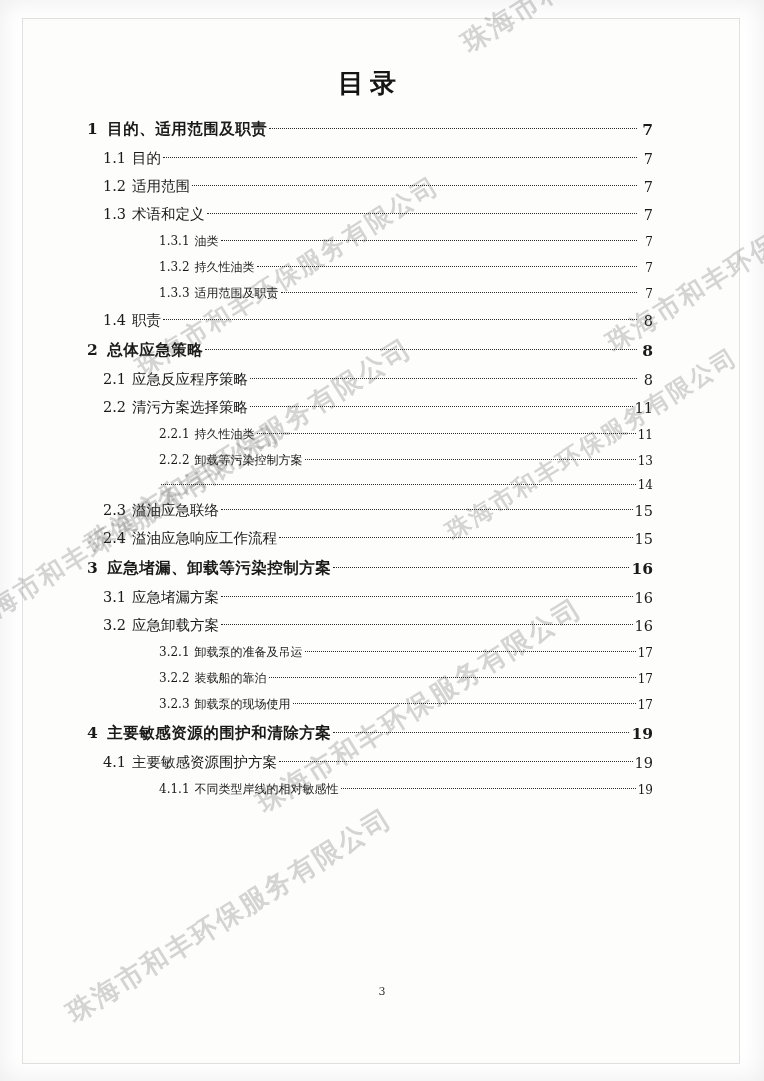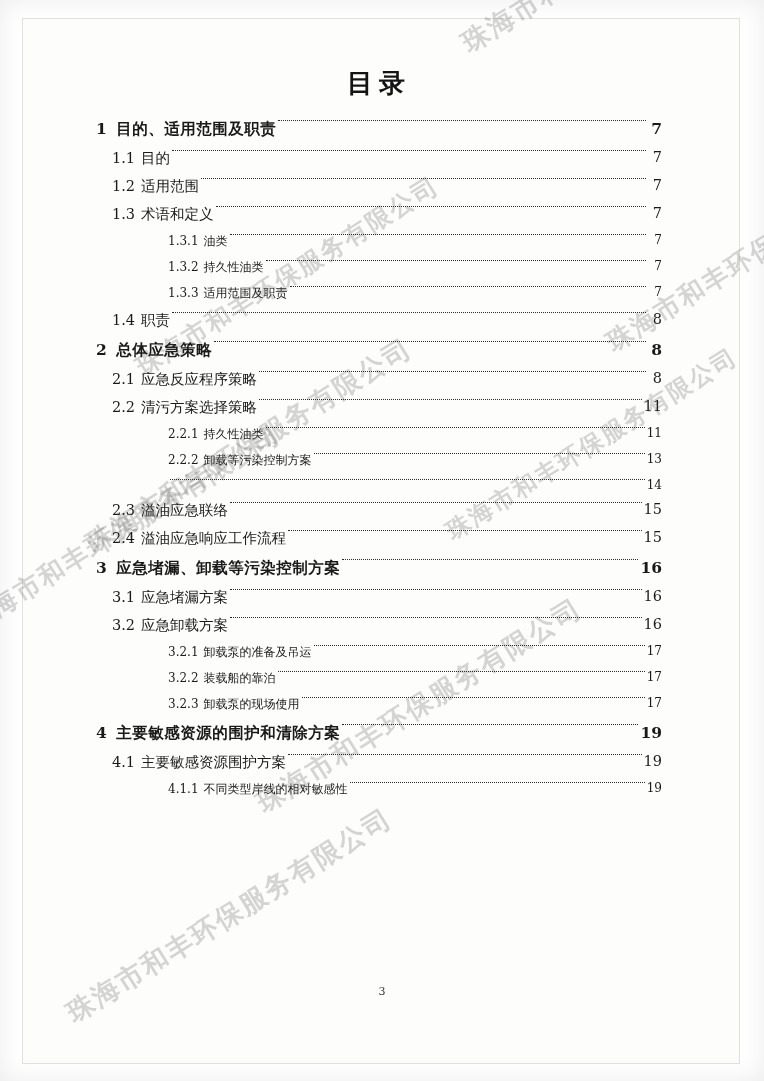--- a/index.html
+++ b/index.html
@@ -32,42 +32,42 @@
     left: 22px;
     top: 18px;
     width: 718px;
     height: 1046px;
     background: #fdfdfb;
     border: 1px solid #e2e2dd;
     box-sizing: border-box;
   }
   .content {
     position: absolute;
-    left: 96px;
+    left: 87px;
     top: 66px;
     width: 566px;
     z-index: 3;
   }
   .toc-title {
     text-align: center;
     font-family: "DejaVu Serif", serif;
     font-weight: bold;
     font-size: 26px;
     letter-spacing: 6px;
     color: #141414;
     margin-bottom: 18px;
   }
   .toc-list {
     margin: 0;
     padding: 0;
     list-style: none;
   }
   .toc-row {
     display: flex;
-    align-items: flex-start;
+    align-items: center;
     color: #1a1a1a;
     white-space: nowrap;
   }
   .toc-row .label {
     flex: 0 0 auto;
   }
   .toc-row .dots {
     flex: 1 1 auto;
     overflow: hidden;
     margin: 0 2px 3px 2px;

